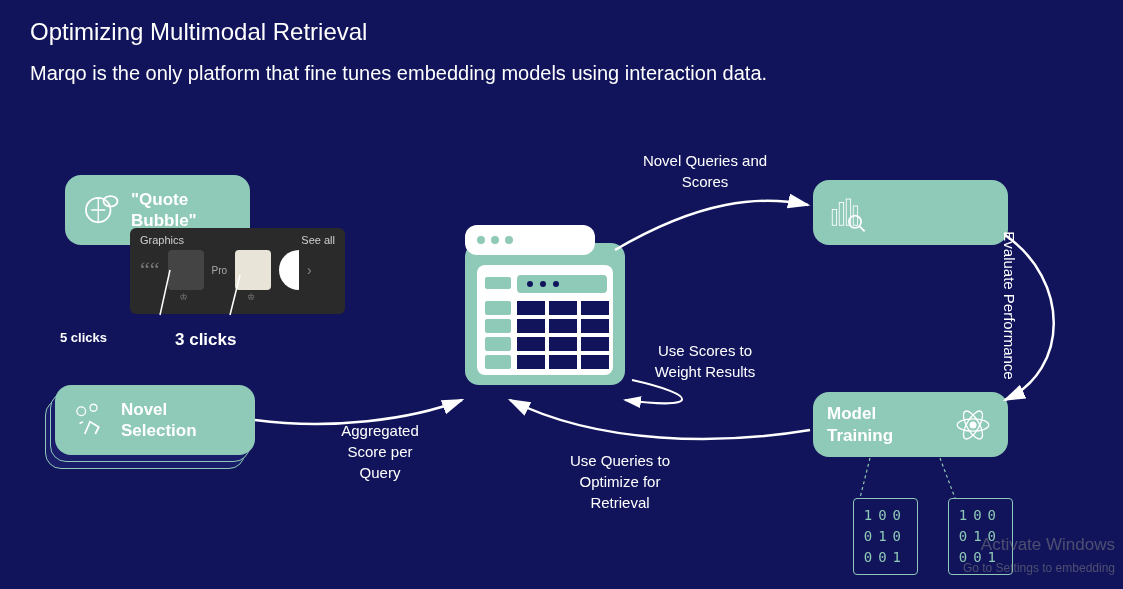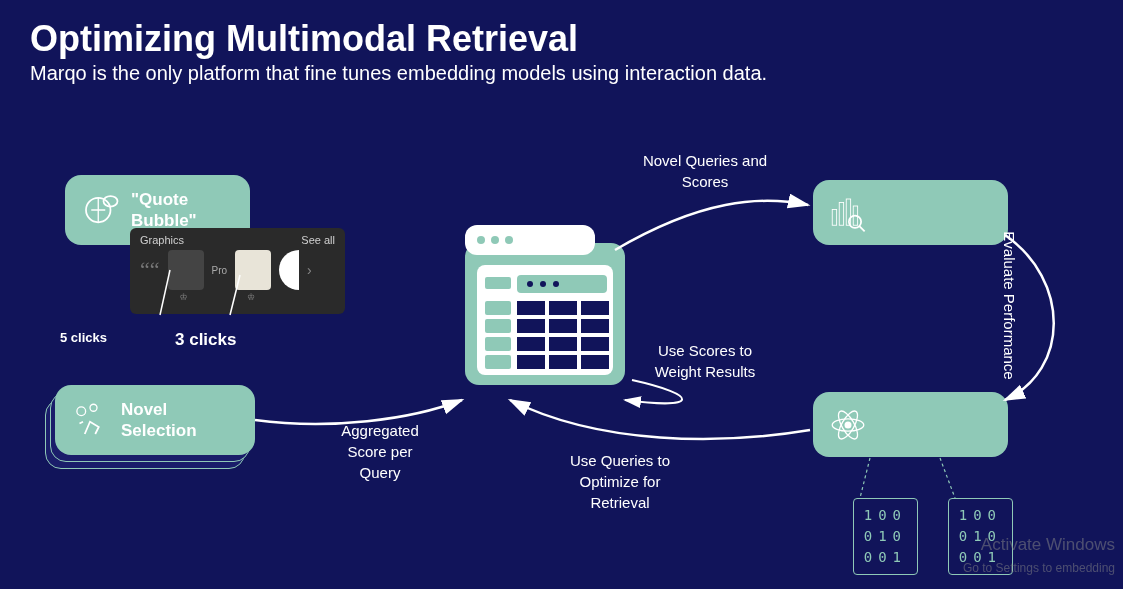--- a/index.html
+++ b/index.html
@@ -4,21 +4,21 @@
 <style>
 * { margin:0; padding:0; box-sizing:border-box; }
 body {
   width:1123px; height:589px;
   background:#11145a;
   font-family:"Segoe UI",Arial,sans-serif;
   color:#fff;
   position:relative;
   overflow:hidden;
 }
-.title { position:absolute; left:30px; top:18px; font-size:36px; font-weight:700; }
+.title { position:absolute; left:30px; top:18px; font-size:24px; font-weight:400; }
 .subtitle { position:absolute; left:30px; top:62px; font-size:20px; font-weight:400; }
 
 .card {
   position:absolute;
   background:#8fc9b7;
   border-radius:16px;
   display:flex; align-items:center;
   padding:12px 14px;
   gap:10px;
 }
@@ -176,20 +176,21 @@
         <rect x="14" y="12" width="5" height="26" fill="none" stroke="#fff"></rect>
         <rect x="22" y="8" width="5" height="30" fill="none" stroke="#fff"></rect>
         <rect x="30" y="16" width="5" height="22" fill="none" stroke="#fff"></rect>
         <circle cx="32" cy="34" r="7" fill="none" stroke="#fff" stroke-width="2"></circle>
         <path d="M37 39 l6 6" stroke="#fff" stroke-width="2"></path>
       </svg>
   </span>
 </div>
 
 <div class="card train-card">
+  <span class="card-label">Model Training</span>
   <span class="card-icon">
     <svg viewBox="0 0 48 48">
         <circle cx="24" cy="24" r="4" fill="#fff"></circle>
         <ellipse cx="24" cy="24" rx="18" ry="7" fill="none" stroke="#fff" stroke-width="1.5"></ellipse>
         <ellipse cx="24" cy="24" rx="18" ry="7" fill="none" stroke="#fff" stroke-width="1.5" transform="rotate(60 24 24)"></ellipse>
         <ellipse cx="24" cy="24" rx="18" ry="7" fill="none" stroke="#fff" stroke-width="1.5" transform="rotate(-60 24 24)"></ellipse>
       </svg>
   </span>
 </div>
 

